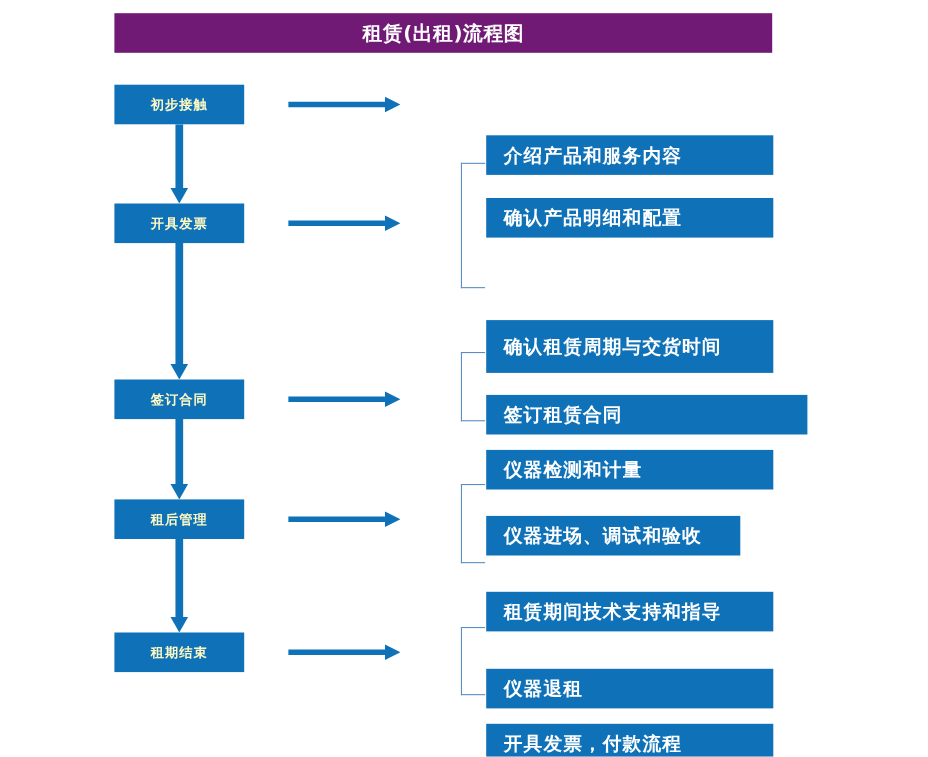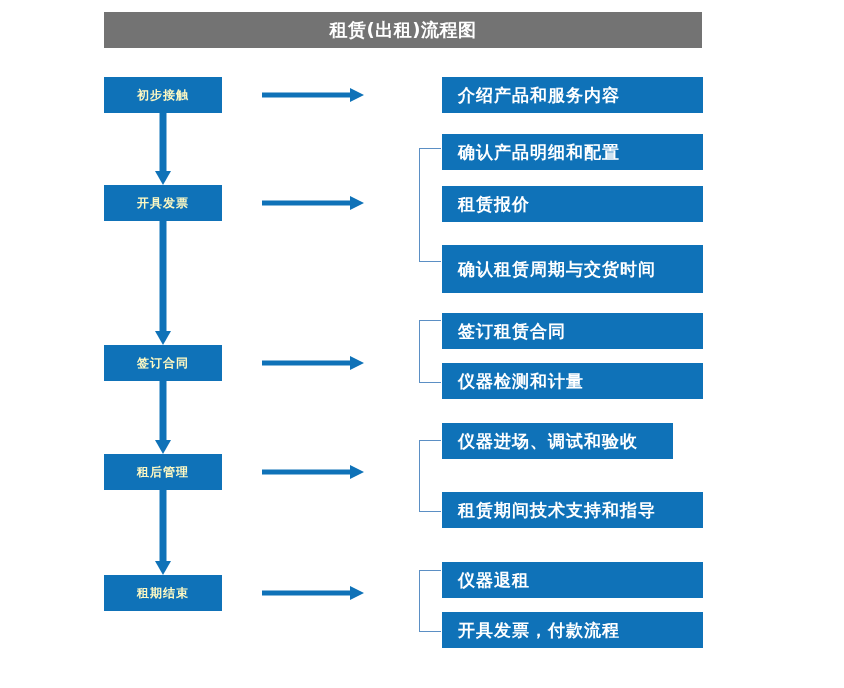--- a/index.html
+++ b/index.html
@@ -16,21 +16,21 @@
     height: 688px;
     background: #ffffff;
     overflow: hidden;
   }
   .title-bar {
     position: absolute;
     left: 104px;
     top: 12px;
     width: 598px;
     height: 36px;
-    background: #737373;
+    background: #701a75;
     color: #ffffff;
     display: flex;
     align-items: center;
     justify-content: center;
     font-size: 18px;
     font-weight: bold;
     letter-spacing: 0.5px;
   }
   .stage-box {
     position: absolute;
@@ -47,20 +47,21 @@
     position: absolute;
     background: #0f72b8;
     color: #ffffff;
     display: flex;
     align-items: center;
     font-size: 17px;
     font-weight: bold;
     padding-left: 16px;
     box-sizing: border-box;
     letter-spacing: 1px;
+    margin-top: 46px;
   }
   .arrow-h {
     position: absolute;
     height: 20px;
   }
   .arrow-v {
     position: absolute;
     width: 20px;
   }
   .bracket {
@@ -138,25 +139,24 @@
   <div class="bracket" style="left:419px; top:320px; width:22px; height:63px;"></div>
 
   <div class="bracket" style="left:419px; top:440px; width:22px; height:72px;"></div>
 
   <div class="bracket" style="left:419px; top:570px; width:22px; height:62px;"></div>
 
   <div class="detail-box" style="left:442px; top:77px; width:261px; height:36px;">介绍产品和服务内容</div>
 
   <div class="detail-box" style="left:442px; top:134px; width:261px; height:36px;">确认产品明细和配置</div>
 
-  <div class="detail-box" style="left:442px; top:186px; width:261px; height:36px;">租赁报价</div>
 
   <div class="detail-box" style="left:442px; top:245px; width:261px; height:48px;">确认租赁周期与交货时间</div>
 
-  <div class="detail-box" style="left:442px; top:313px; width:261px; height:36px;">签订租赁合同</div>
+  <div class="detail-box" style="left:442px; top:313px; width:292px; height:36px;">签订租赁合同</div>
 
   <div class="detail-box" style="left:442px; top:363px; width:261px; height:36px;">仪器检测和计量</div>
 
   <div class="detail-box" style="left:442px; top:423px; width:231px; height:36px;">仪器进场、调试和验收</div>
 
   <div class="detail-box" style="left:442px; top:492px; width:261px; height:36px;">租赁期间技术支持和指导</div>
 
   <div class="detail-box" style="left:442px; top:562px; width:261px; height:36px;">仪器退租</div>
 
   <div class="detail-box" style="left:442px; top:612px; width:261px; height:36px;">开具发票，付款流程</div>

